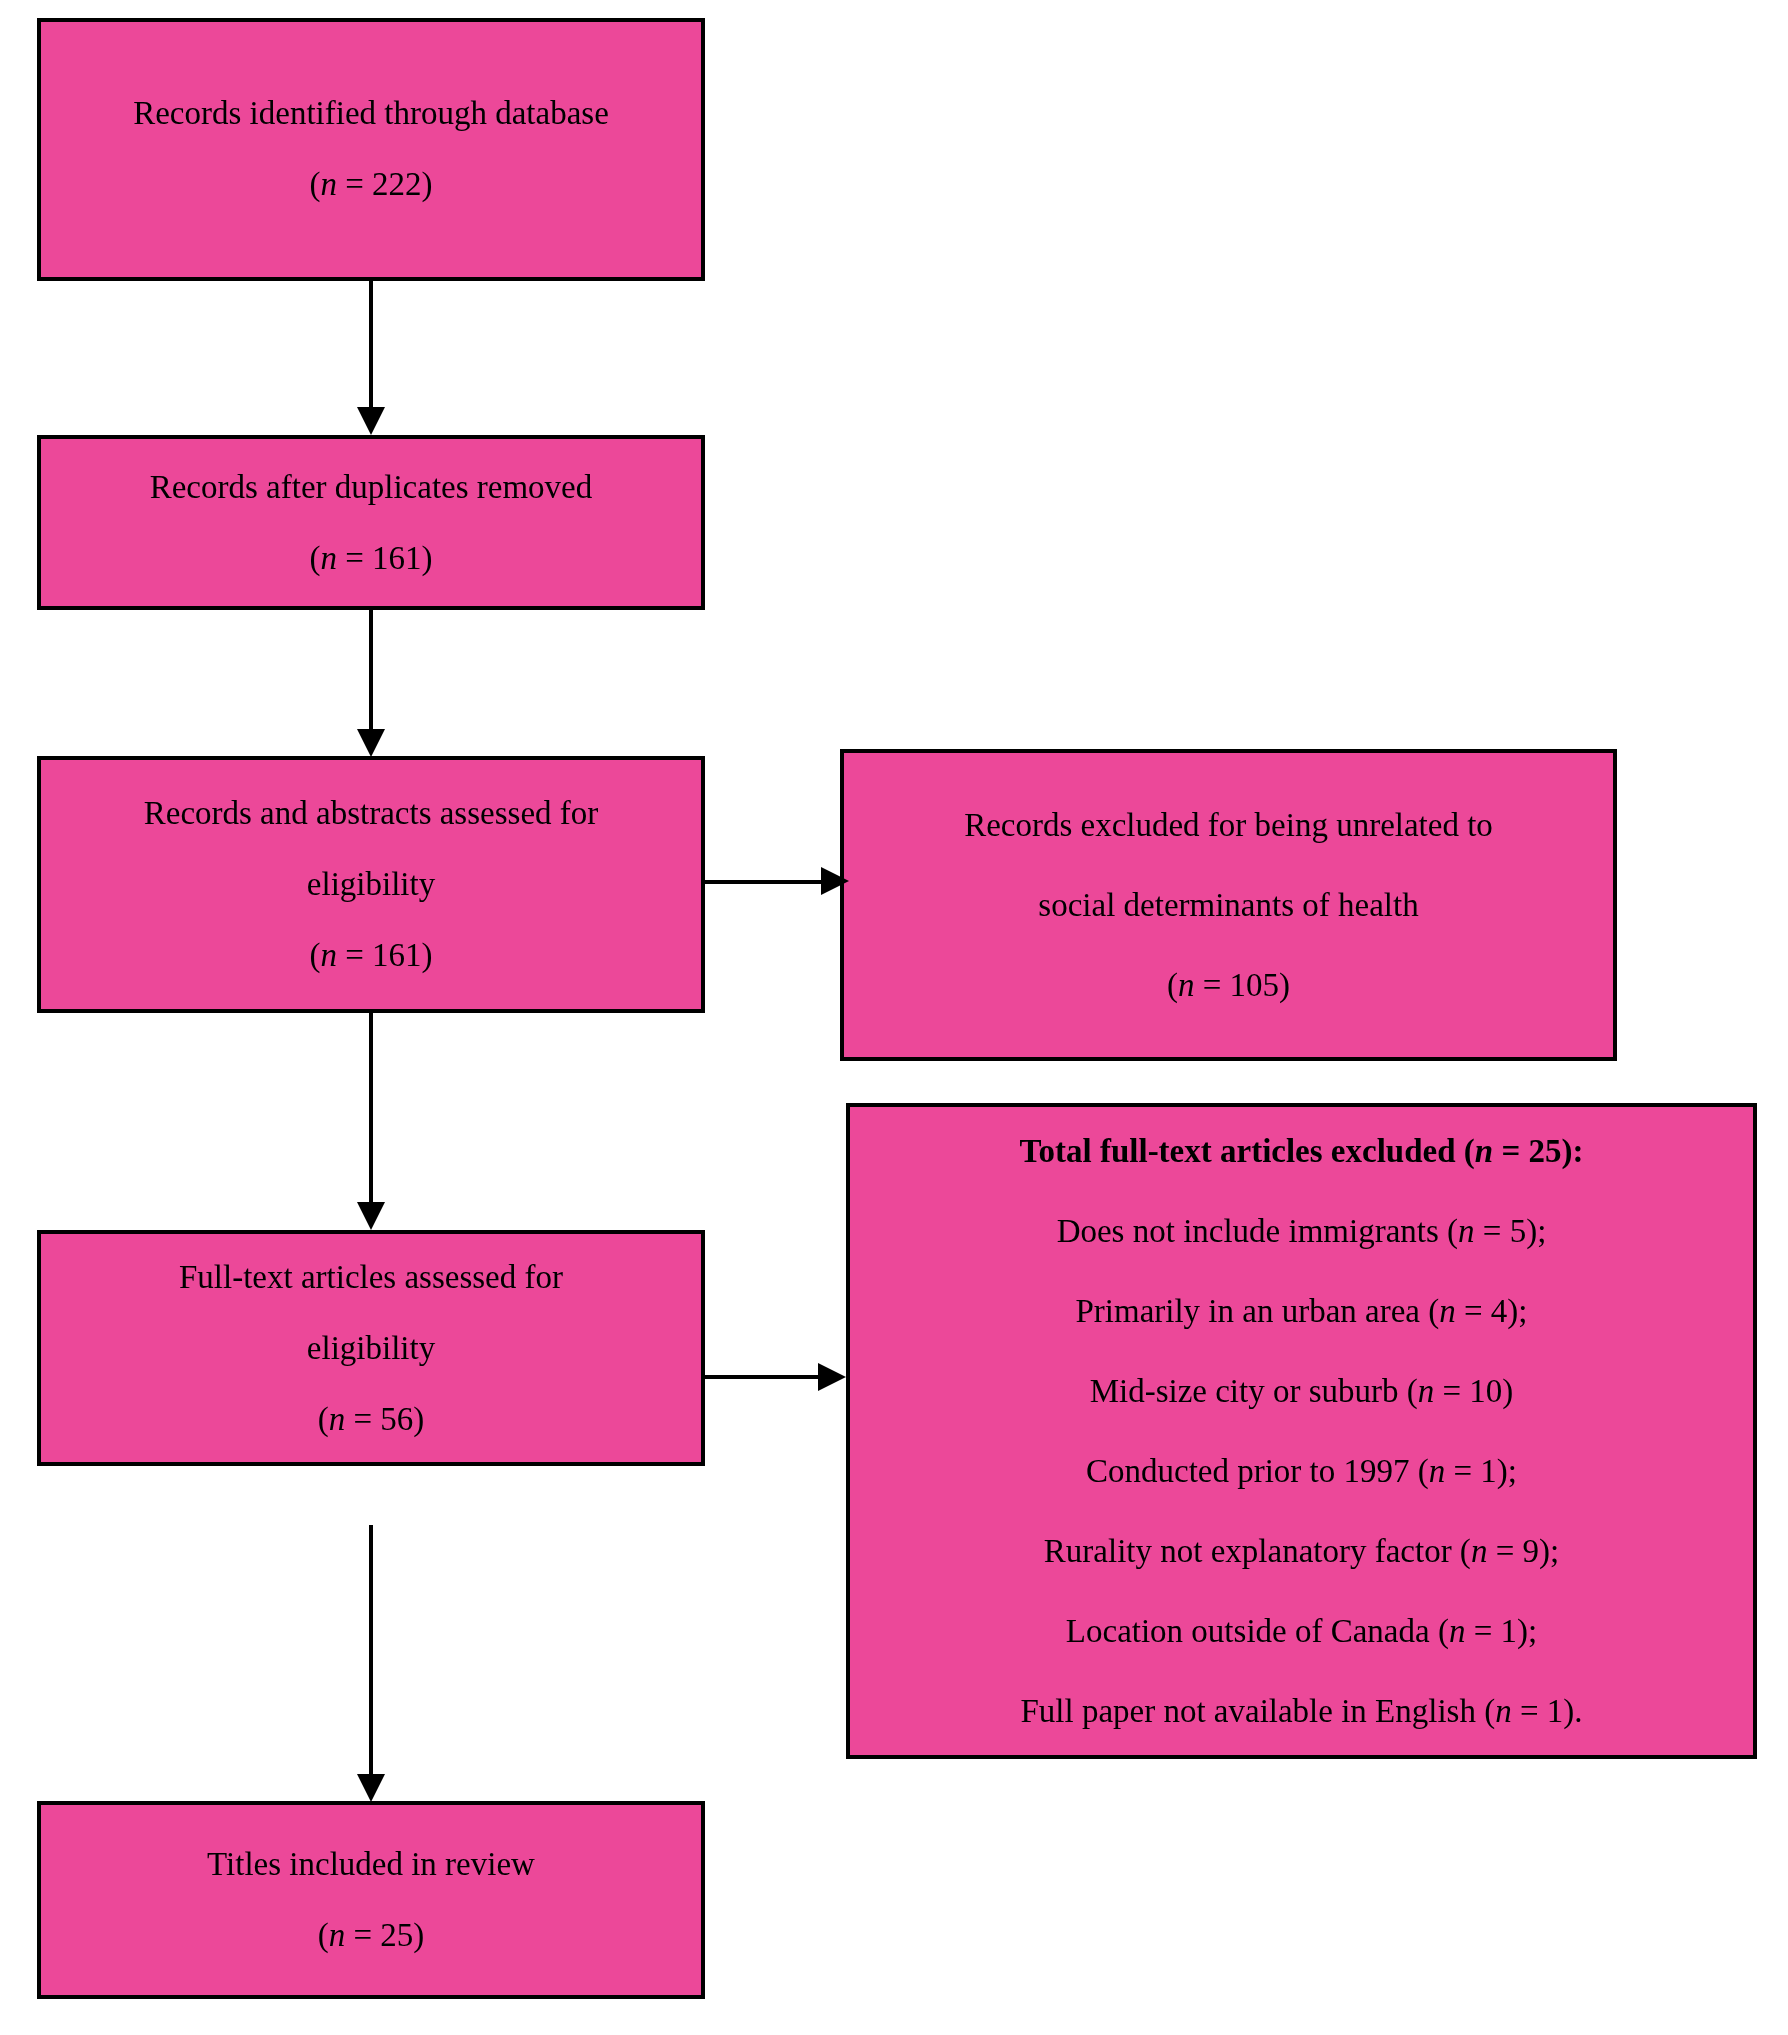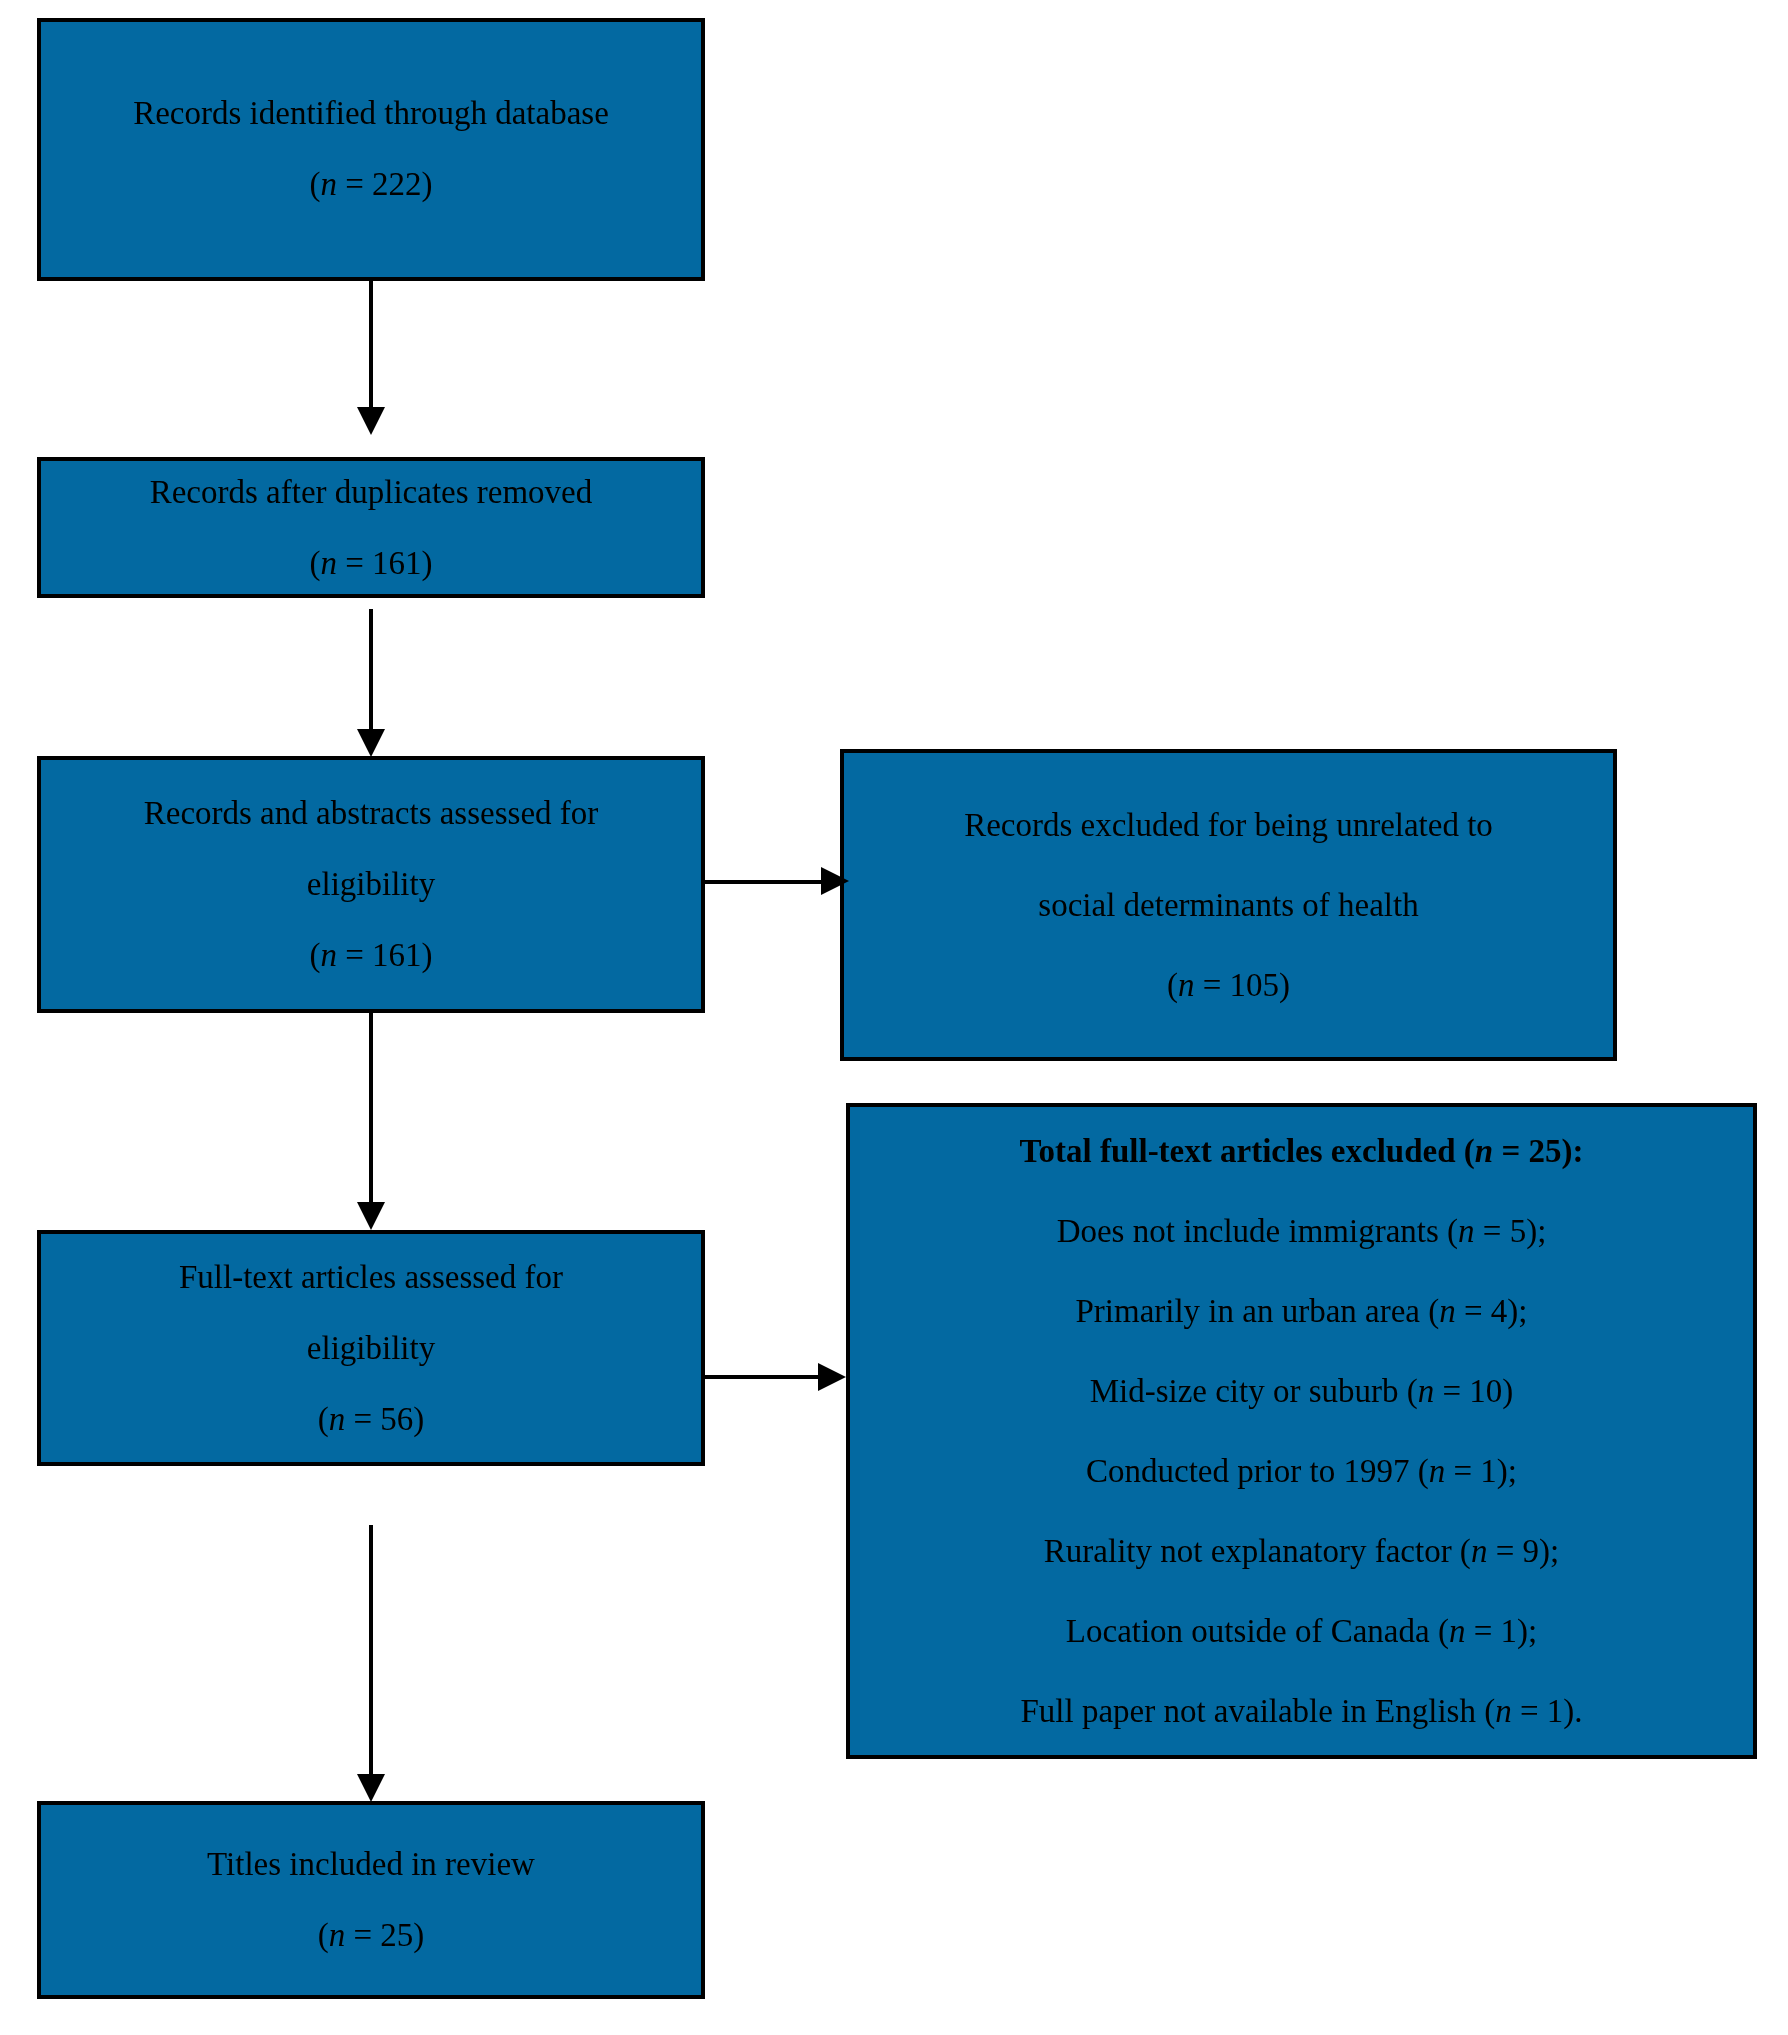--- a/index.html
+++ b/index.html
@@ -12,21 +12,21 @@
     width: 1789px;
     height: 2035px;
     font-family: "Liberation Serif", "DejaVu Serif", serif;
     color: #000000;
     overflow: hidden;
   }
   .box {
     position: absolute;
     box-sizing: border-box;
     border: 4.8px solid #000000;
-    background: #0369a1;
+    background: #ec4899;
     display: flex;
     align-items: center;
     justify-content: center;
   }
   .lines {
     width: 100%;
     text-align: center;
   }
   .flow .line {
     font-size: 33px;
@@ -70,21 +70,21 @@
 </head>
 <body>
 
 <div class="box flow" style="left:37px; top:17.7px; width:668px; height:263px">
   <div class="lines">
       <div class="line">Records identified through database</div>
       <div class="line">(<i>n</i> = 222)</div>
     </div>
 </div>
 
-<div class="box flow" style="left:37px; top:457px; width:668px; height:141px">
+<div class="box flow" style="left:37px; top:435px; width:668px; height:175px">
   <div class="lines">
       <div class="line">Records after duplicates removed</div>
       <div class="line">(<i>n</i> = 161)</div>
     </div>
 </div>
 
 <div class="box flow" style="left:37px; top:756px; width:668px; height:257px">
   <div class="lines">
       <div class="line">Records and abstracts assessed for</div>
       <div class="line">eligibility</div>

